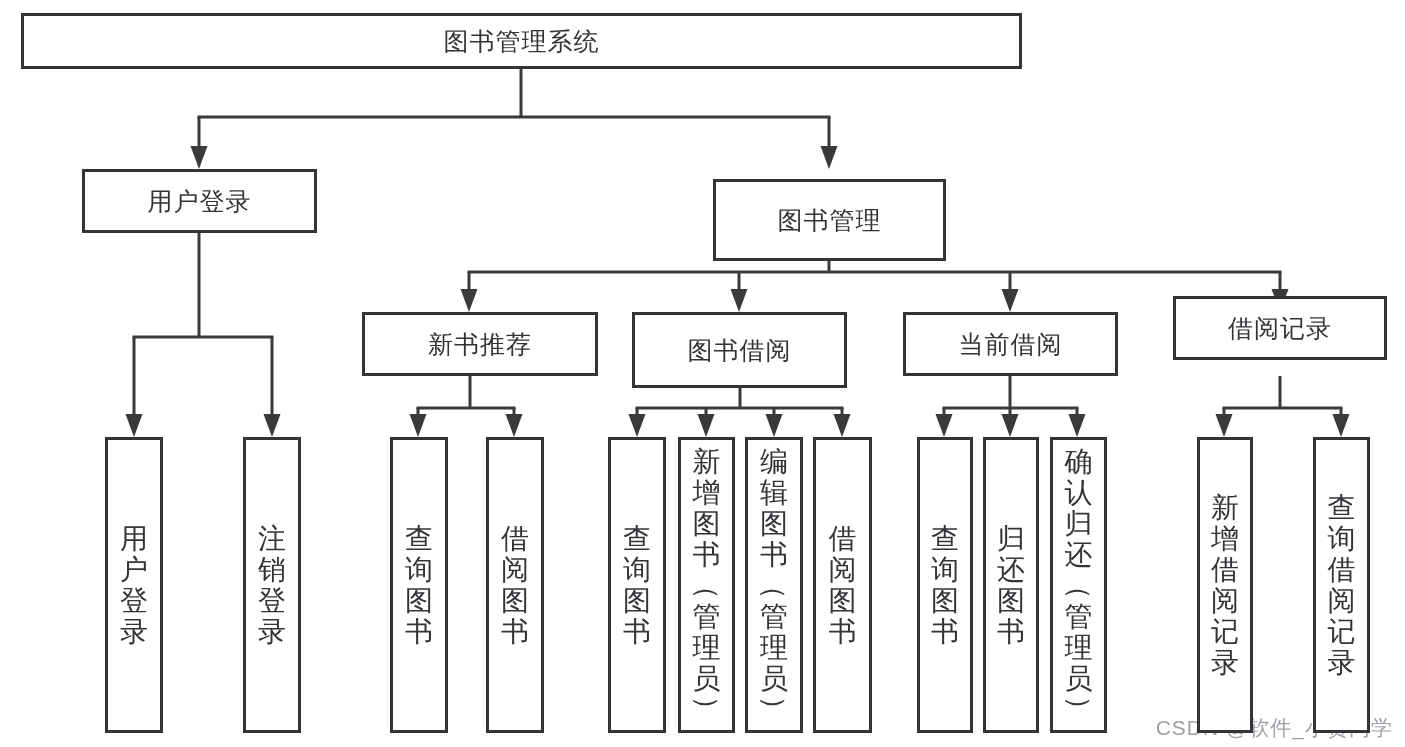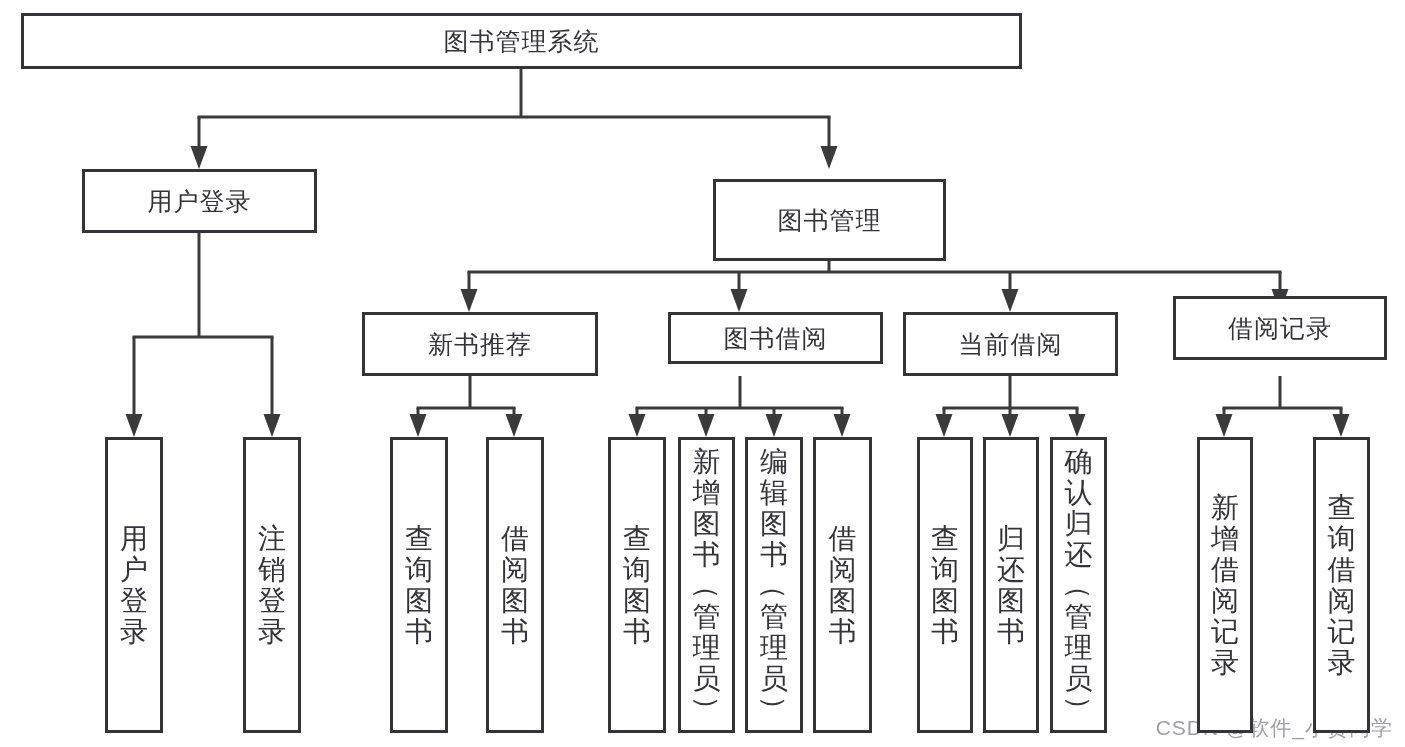--- a/index.html
+++ b/index.html
@@ -144,21 +144,21 @@
     </div>
     <div class="node h" style="left: 82px; top: 169px; width: 235px; height: 64px;">
       <div class="hlabel">用户登录</div>
     </div>
     <div class="node h" style="left: 713px; top: 162px; width: 233px; height: 82px; margin-top: 17px;">
       <div class="hlabel">图书管理</div>
     </div>
     <div class="node h" style="left: 362px; top: 312px; width: 236px; height: 64px;">
       <div class="hlabel">新书推荐</div>
     </div>
-    <div class="node h" style="left: 668px; top: 312px; width: 215px; height: 52px;">
+    <div class="node h" style="left: 632px; top: 312px; width: 215px; height: 76px;">
       <div class="hlabel">图书借阅</div>
     </div>
     <div class="node h" style="left: 903px; top: 312px; width: 215px; height: 64px; font-family: Liberation Mono, monospace;">
       <div class="hlabel">当前借阅</div>
     </div>
     <div class="node h" style="left: 1173px; top: 296px; width: 214px; height: 64px;">
       <div class="hlabel">借阅记录</div>
     </div>
     <div class="node v" style="left: 105px; top: 437px; width: 58px; height: 296px;">
       <div class="vlabel">

